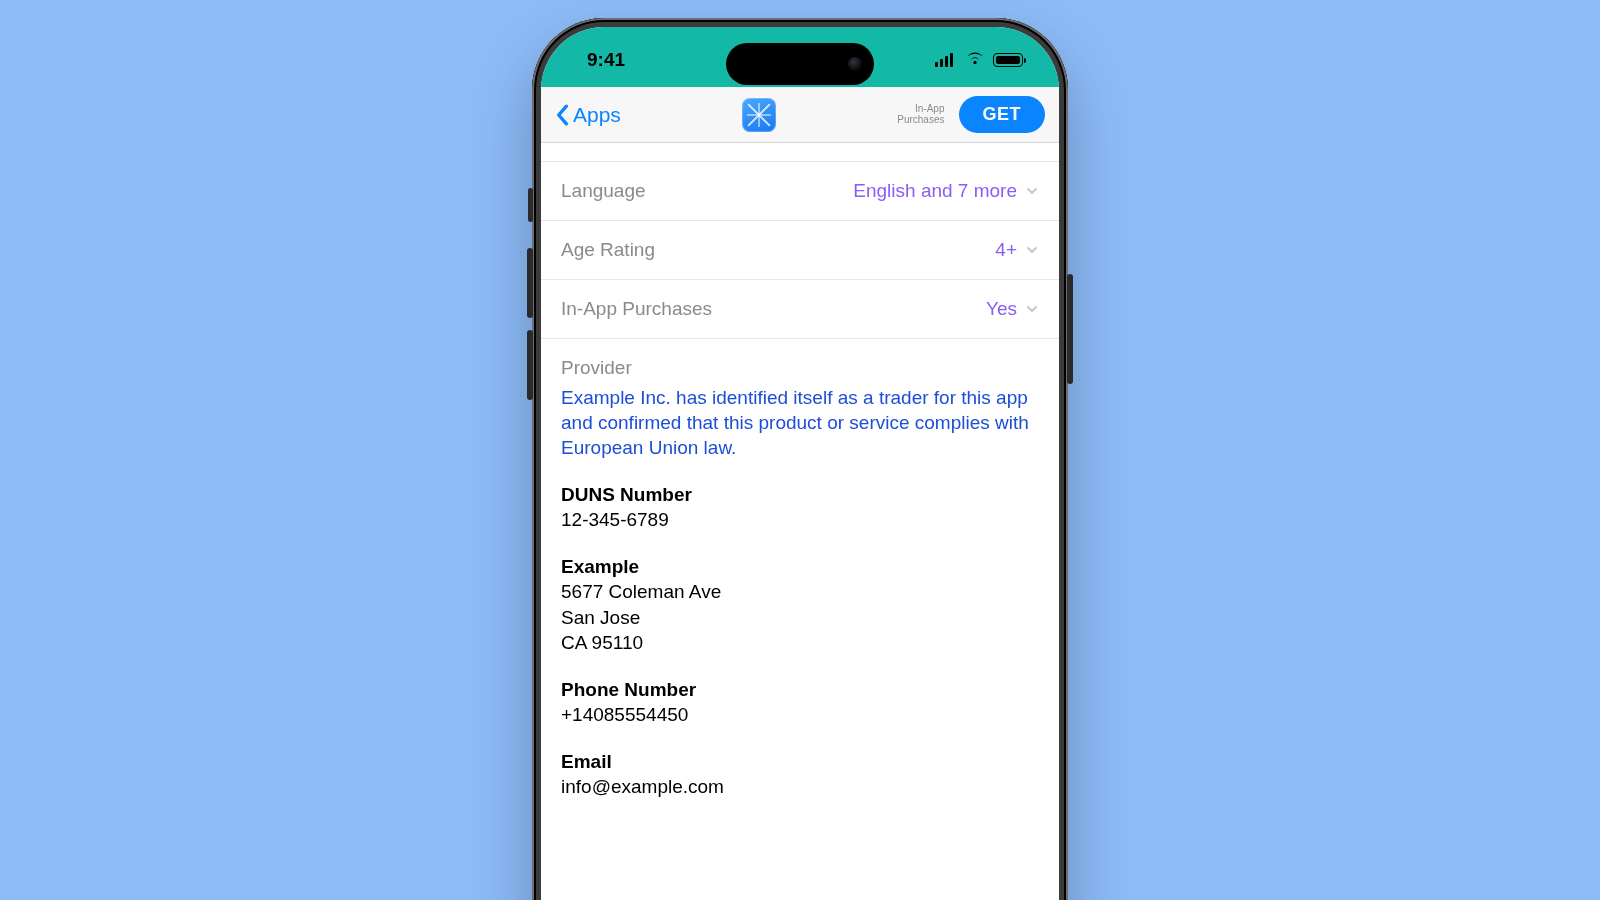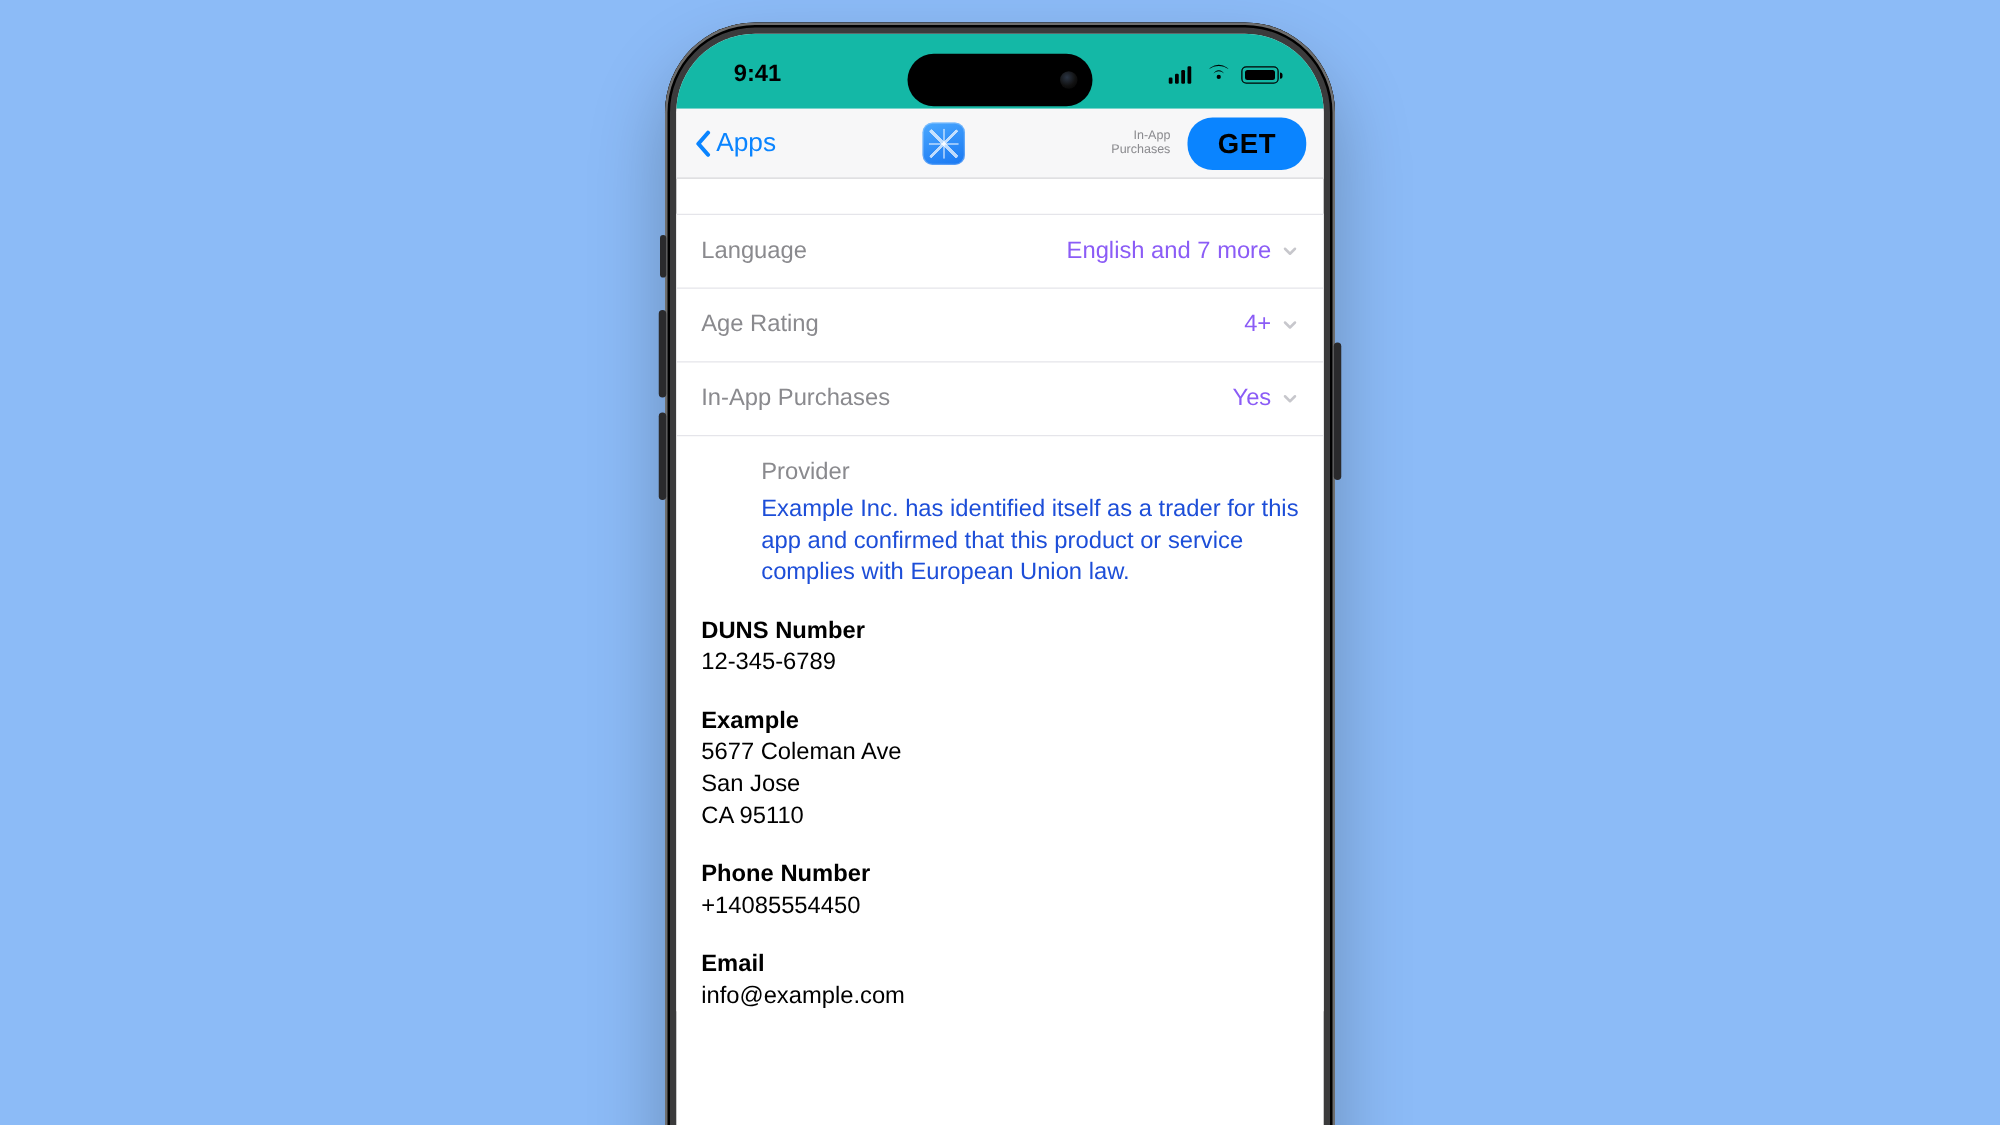--- a/index.html
+++ b/index.html
@@ -129,45 +129,44 @@
       linear-gradient(0deg, transparent 46%, rgba(255,255,255,.5) 46% 54%, transparent 54%),
       linear-gradient(90deg, transparent 46%, rgba(255,255,255,.5) 46% 54%, transparent 54%);
   }
 
   .iap-note{
     font-size:10px; line-height:1.05; color:#8a8a8e; text-align:right;
     margin-left:auto; margin-right:6px;
   }
 
   .get-btn{
-    background:#0a84ff; color:#000000;
-    font-weight:700; font-size:22px; letter-spacing:.5px;
+    background:#0a84ff; color:#ffffff;
+    font-weight:700; font-size:18px; letter-spacing:.5px;
     border:none; border-radius:20px;
     padding:8px 24px; cursor:pointer;
     font-family:inherit;
   }
 
   .content{ background:#fff; }
 
   .row{
     display:flex; align-items:center; justify-content:space-between;
     padding:18px 20px;
     border-bottom:1px solid #e5e5ea;
     font-size:19px;
     cursor:pointer;
   }
-  .row:first-child{ border-top:1px solid #e5e5ea; margin-top:28px;}
+  .row:first-child{ border-top:1px solid #e5e5ea; margin-top:18px;}
   .row .label{ color:#8a8a8e; }
   .row .value{ color:#8b5cf6; display:flex; align-items:center; gap:8px;}
   .chev{ color:#c7c7cc; }
   .chev svg{width:14px;height:14px;display:block}
 
   .provider{
     padding:18px 20px 0 20px;
-    margin-left:48px;
   }
   .provider-label{ color:#8a8a8e; font-size:19px; margin-bottom:6px;}
   .provider-text{ font-size:19px; line-height:1.32; color:#1d4ed8;}
 
   .field{ padding:0 20px; margin-top:22px; font-size:19px; line-height:1.32;}
   .field .h{ font-weight:700; }
   .field .v{ font-weight:400; white-space:pre-line;}
 </style>
 </head>
 <body>

